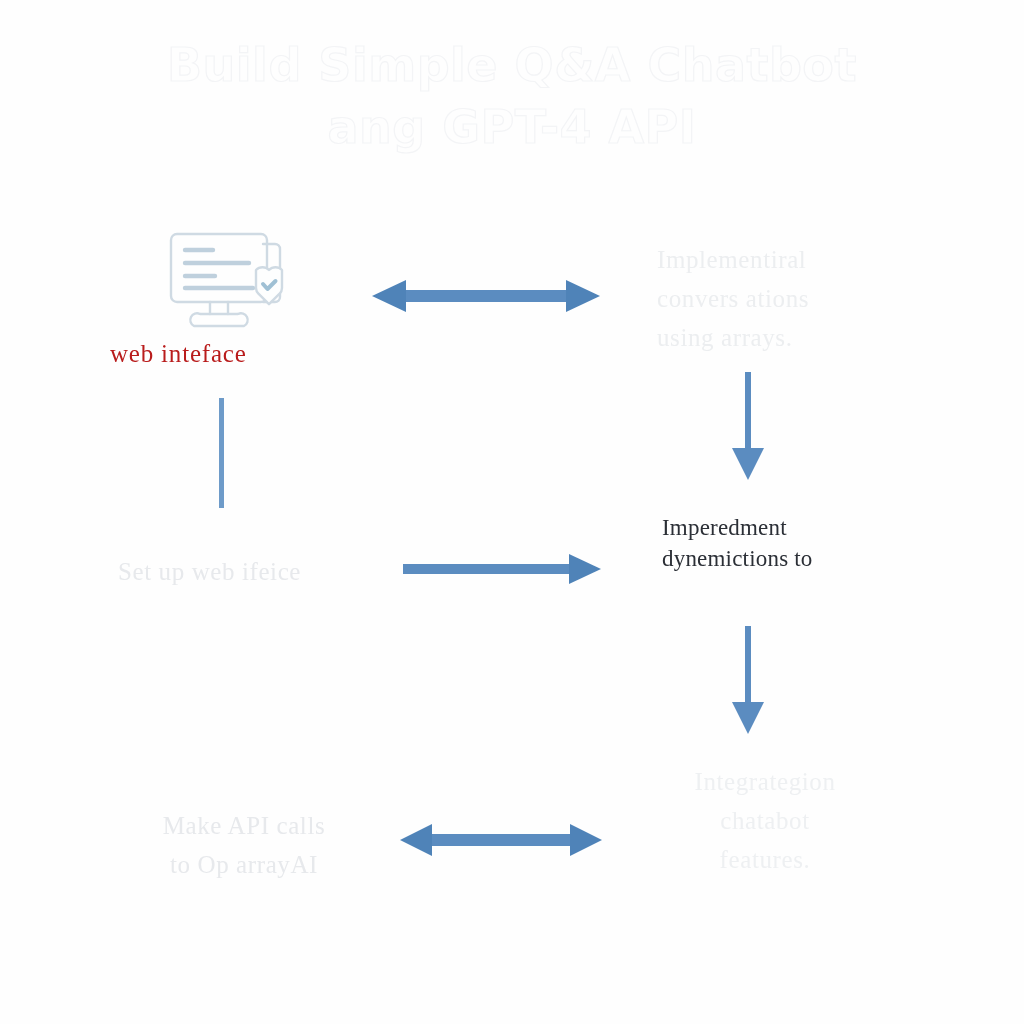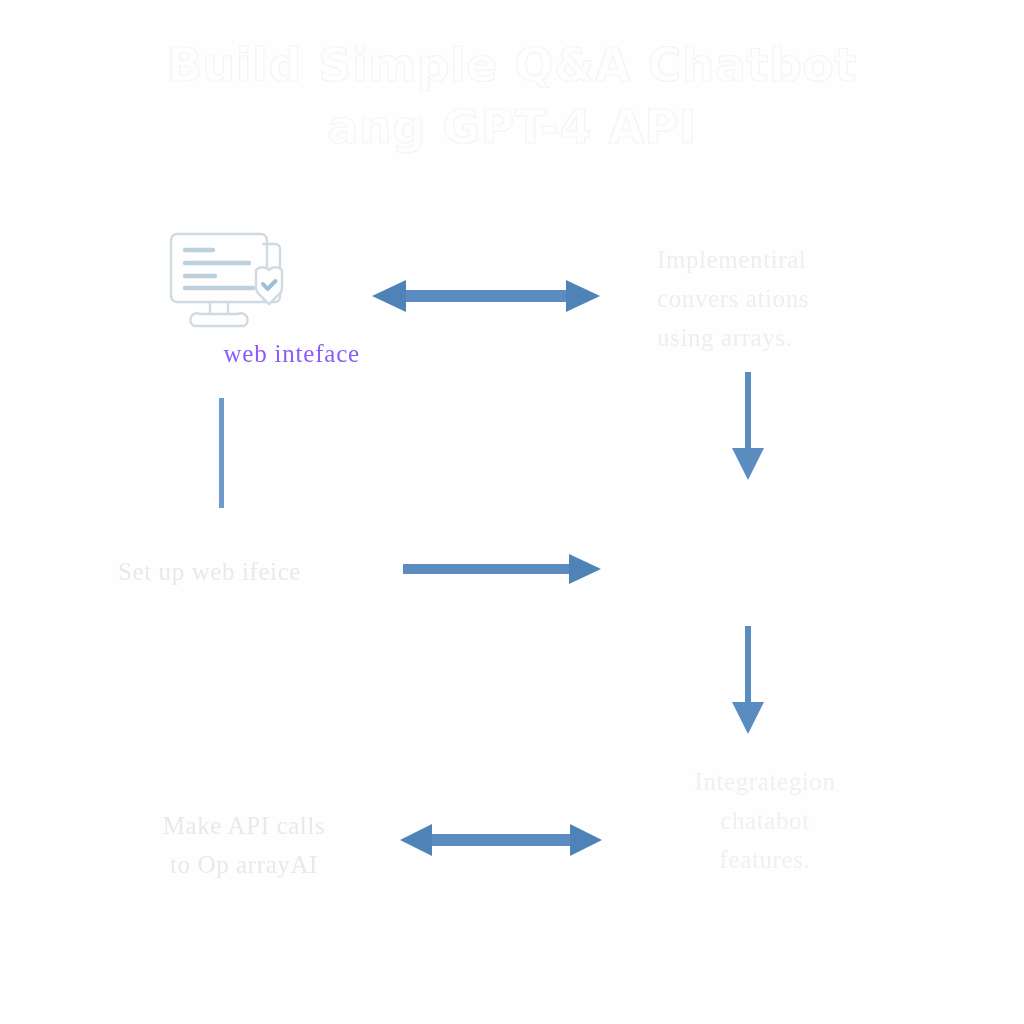--- a/index.html
+++ b/index.html
@@ -60,24 +60,24 @@
     width: 148px;
     height: 110px;
   }
   #icon-web-interface svg { display: block; }
 
   #label-web-interface {
     position: absolute;
     left: 110px;
     top: 340px;
     width: 250px;
-    text-align: right;
+    text-align: left;
     font-family: "Liberation Serif", serif;
     font-size: 25px;
-    color: #8b5cf6;
+    color: #b91c1c;
     letter-spacing: 0.8px;
   }
 </style>
 </head>
 <body>
 
 <div id="canvas">
 
   <div id="title-block">
     <span class="tl">Build Simple Q&amp;A Chatbot</span>
@@ -113,20 +113,22 @@
     <div>Implementiral</div>
     <div>convers ations</div>
     <div>using arrays.</div>
   </div>
 
   <div class="node-text tx-mid" style="left:118px; top:552px; width:290px; font-size:25px;">
     <div>Set up web ifeice</div>
   </div>
 
   <div class="node-text tx-dark" style="left:662px; top:512px; width:260px; font-size:23px; line-height:31px; letter-spacing:0.2px;">
+    <div>Imperedment</div>
+    <div>dynemictions to</div>
   </div>
 
   <div class="node-text tx-mid" style="left:120px; top:806px; width:248px; font-size:25px; text-align:center;">
     <div>Make API calls</div>
     <div>to Op arrayAI</div>
   </div>
 
   <div class="node-text tx-faint2" style="left:645px; top:762px; width:240px; font-size:25px; text-align:center;">
     <div>Integrategion</div>
     <div>chatabot</div>

